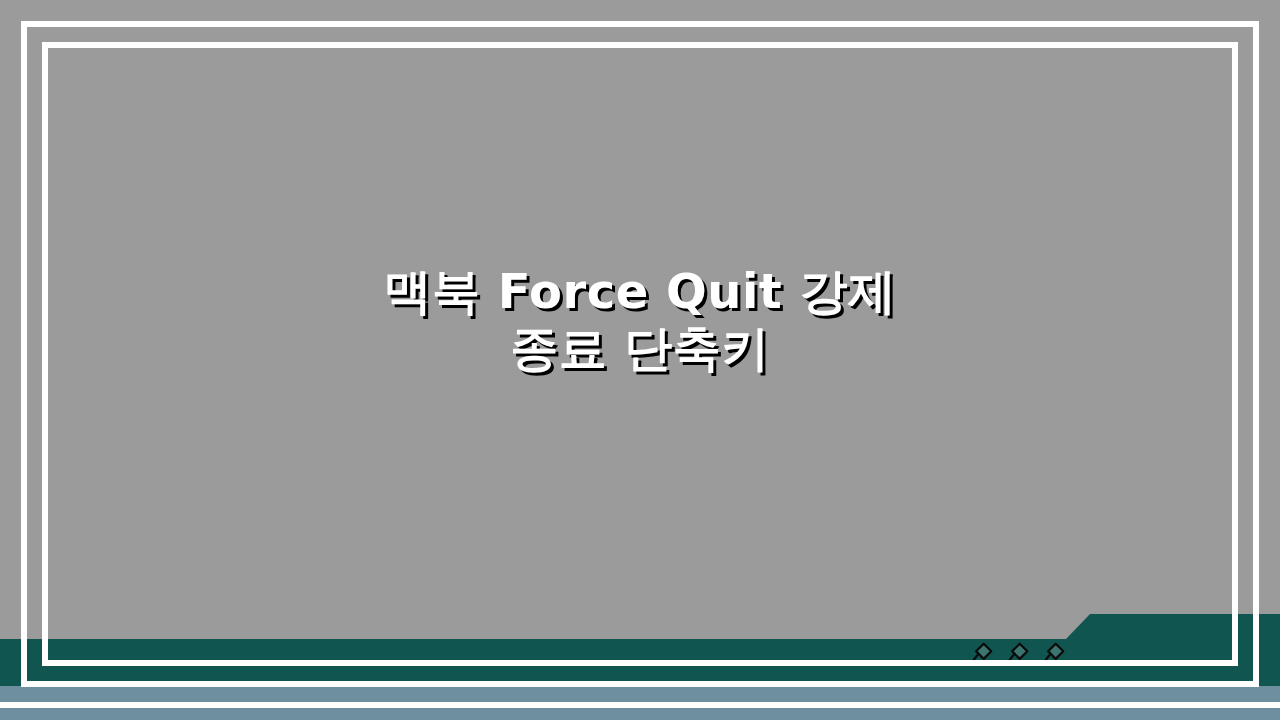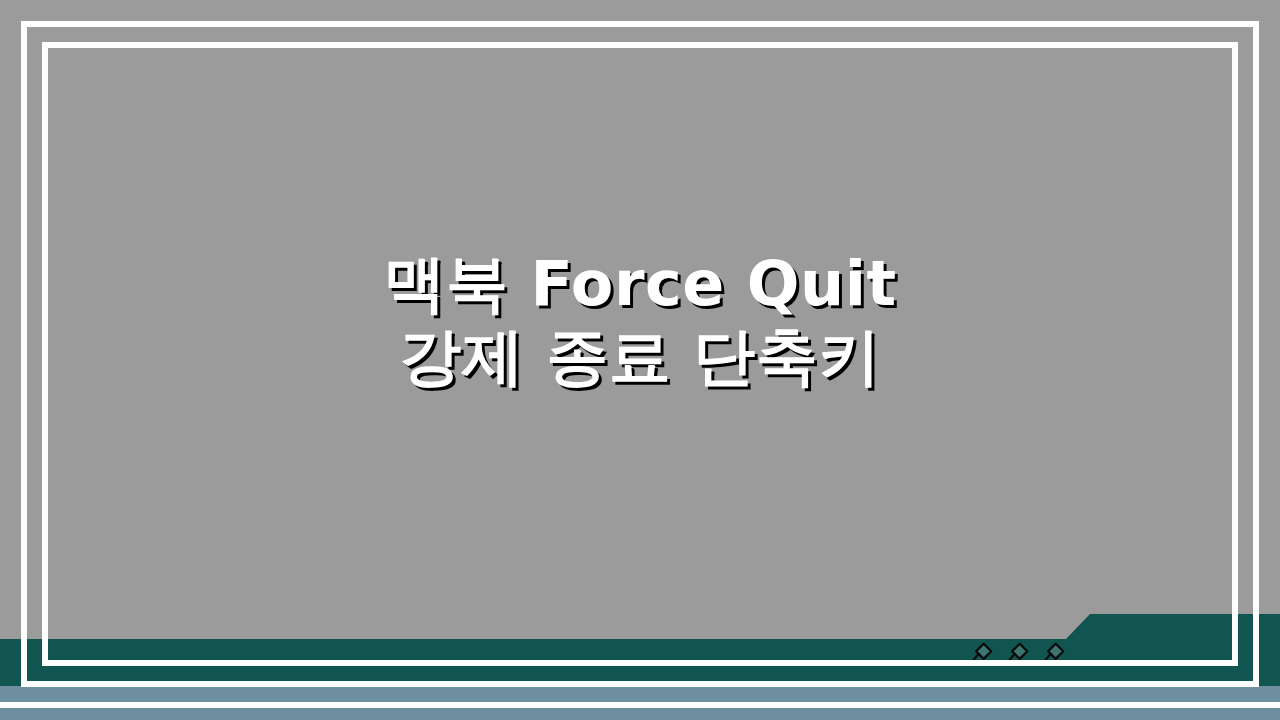--- a/index.html
+++ b/index.html
@@ -101,21 +101,21 @@
     align-items: center;
     justify-content: center;
     z-index: 4;
   }
   .title {
     width: 520px;
     text-align: center;
     color: #ffffff;
     font-family: "DejaVu Sans", "Liberation Sans", sans-serif;
     font-weight: 700;
-    font-size: 62px;
+    font-size: 48px;
     line-height: 1.18;
     letter-spacing: 0.5px;
     text-shadow: 3px 3px 0 #000000;
     margin: 0;
   }
 </style>
 </head>
 <body>
 
 <div id="canvas">

